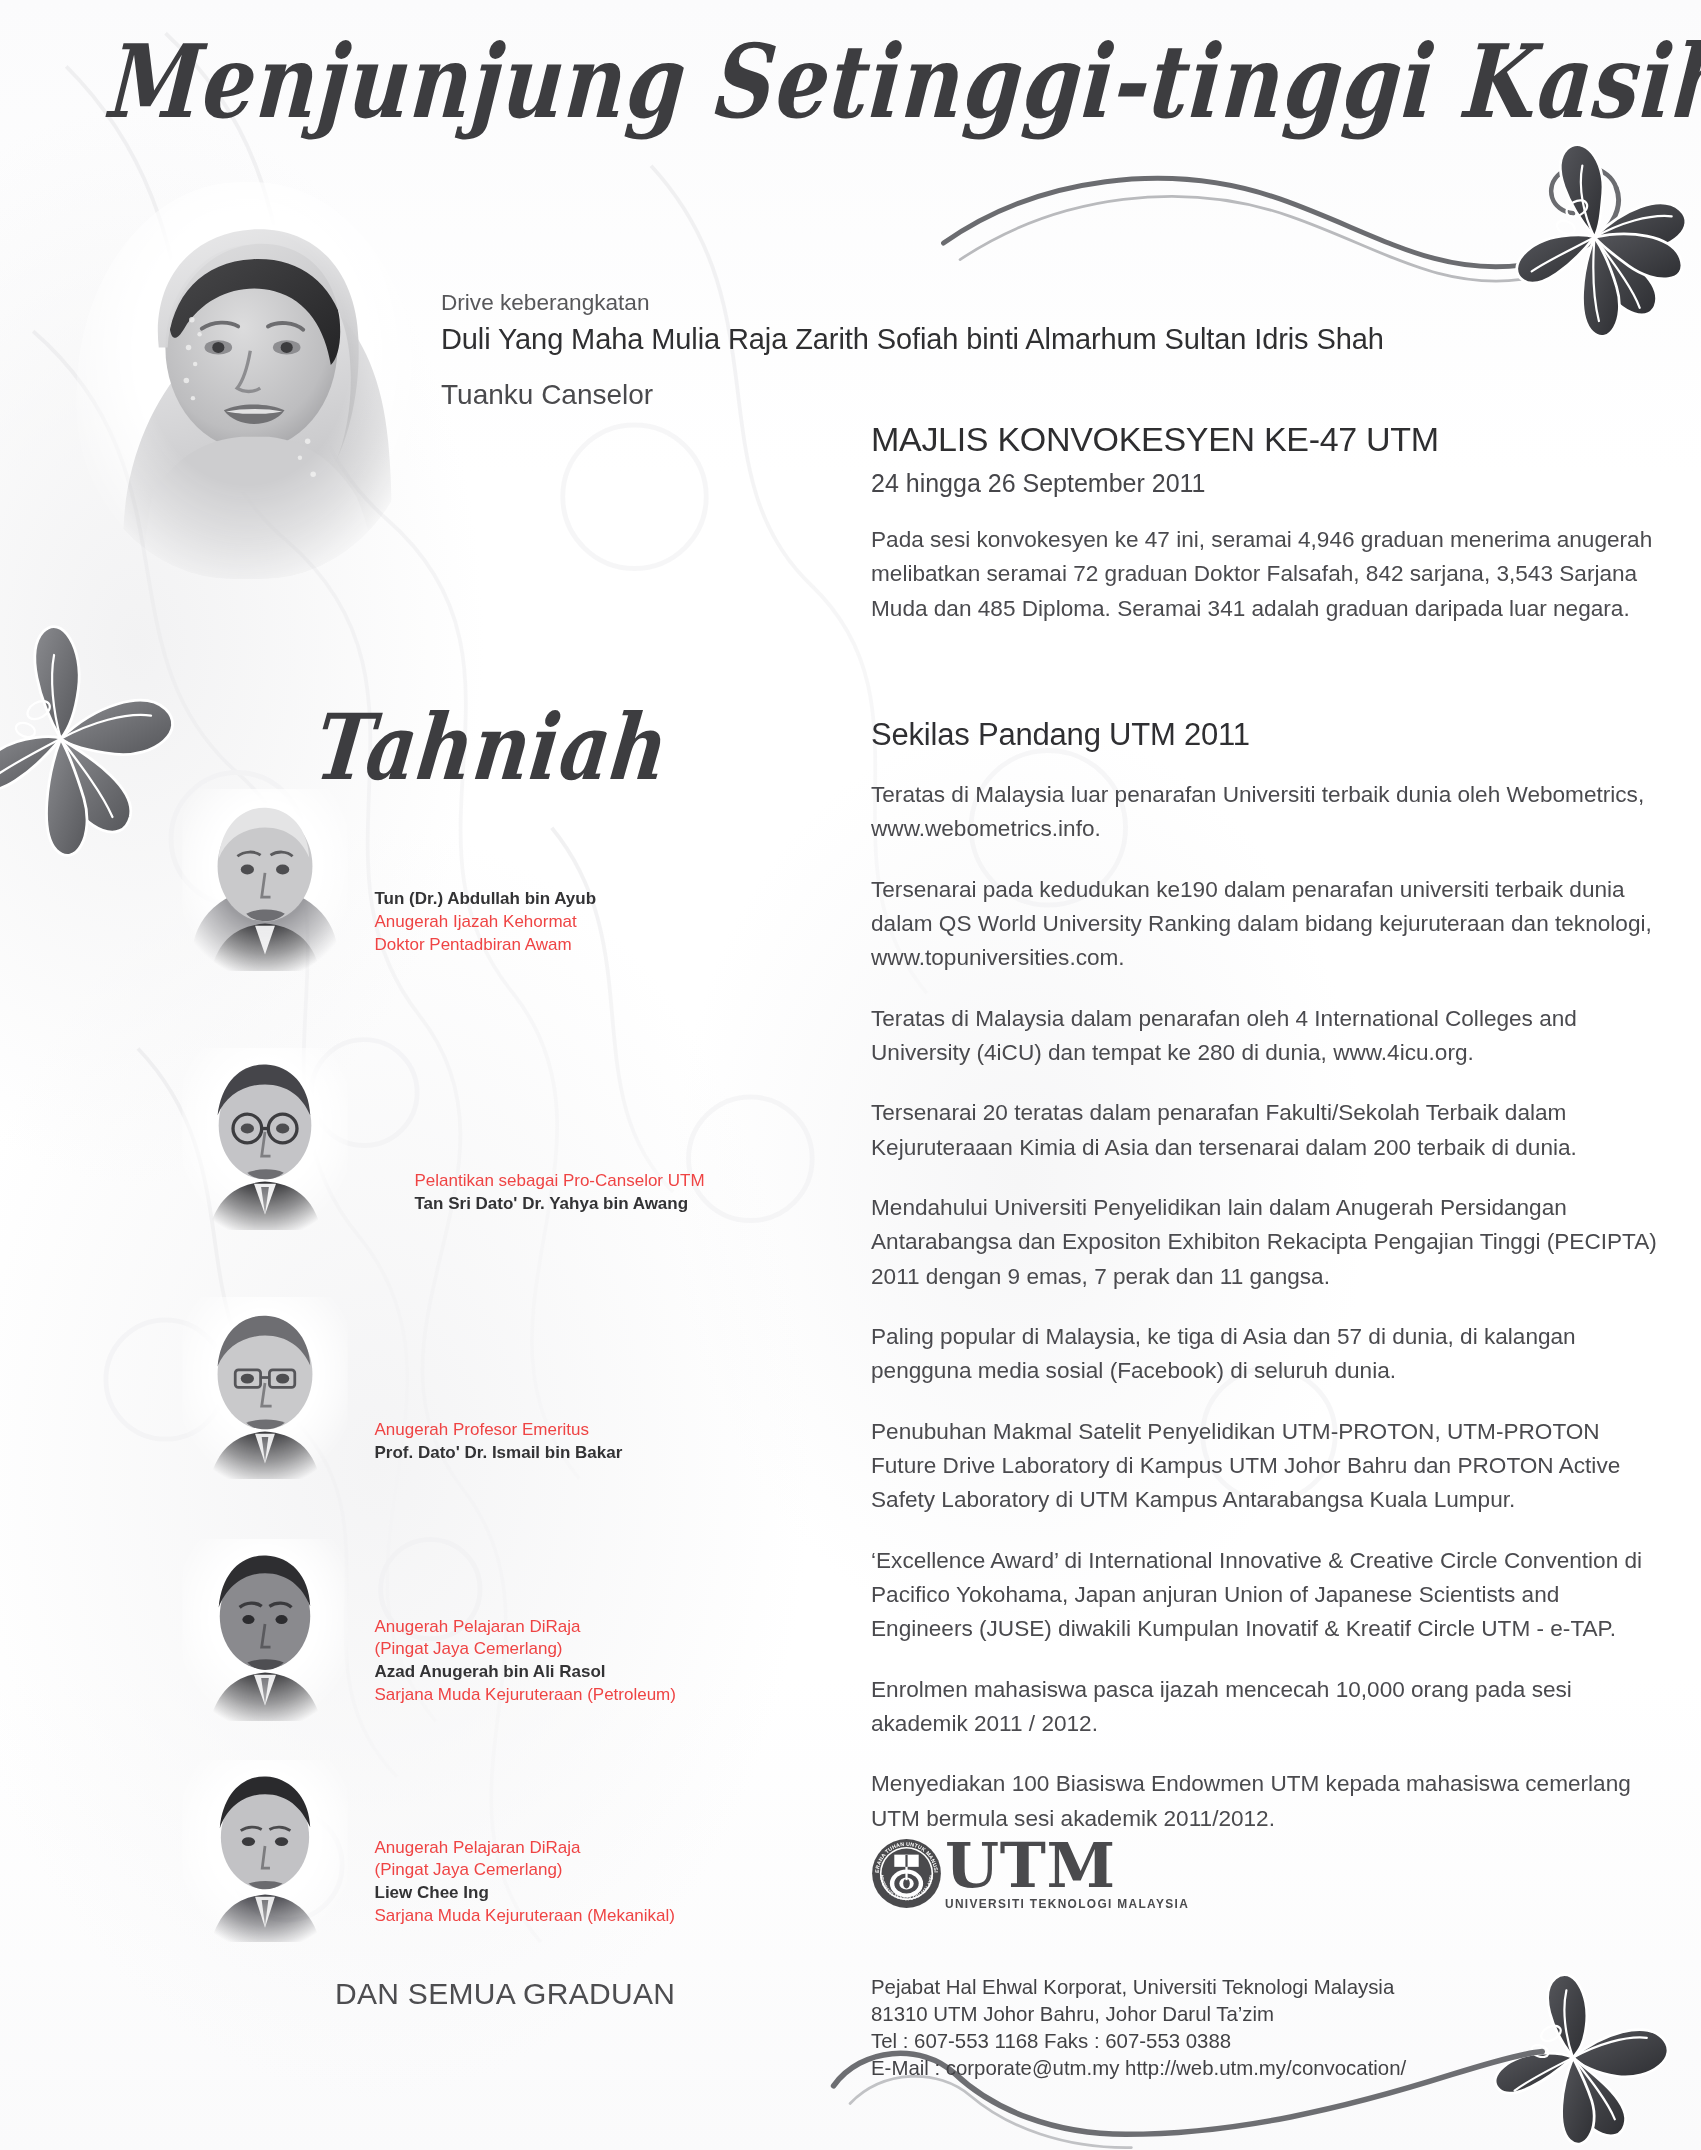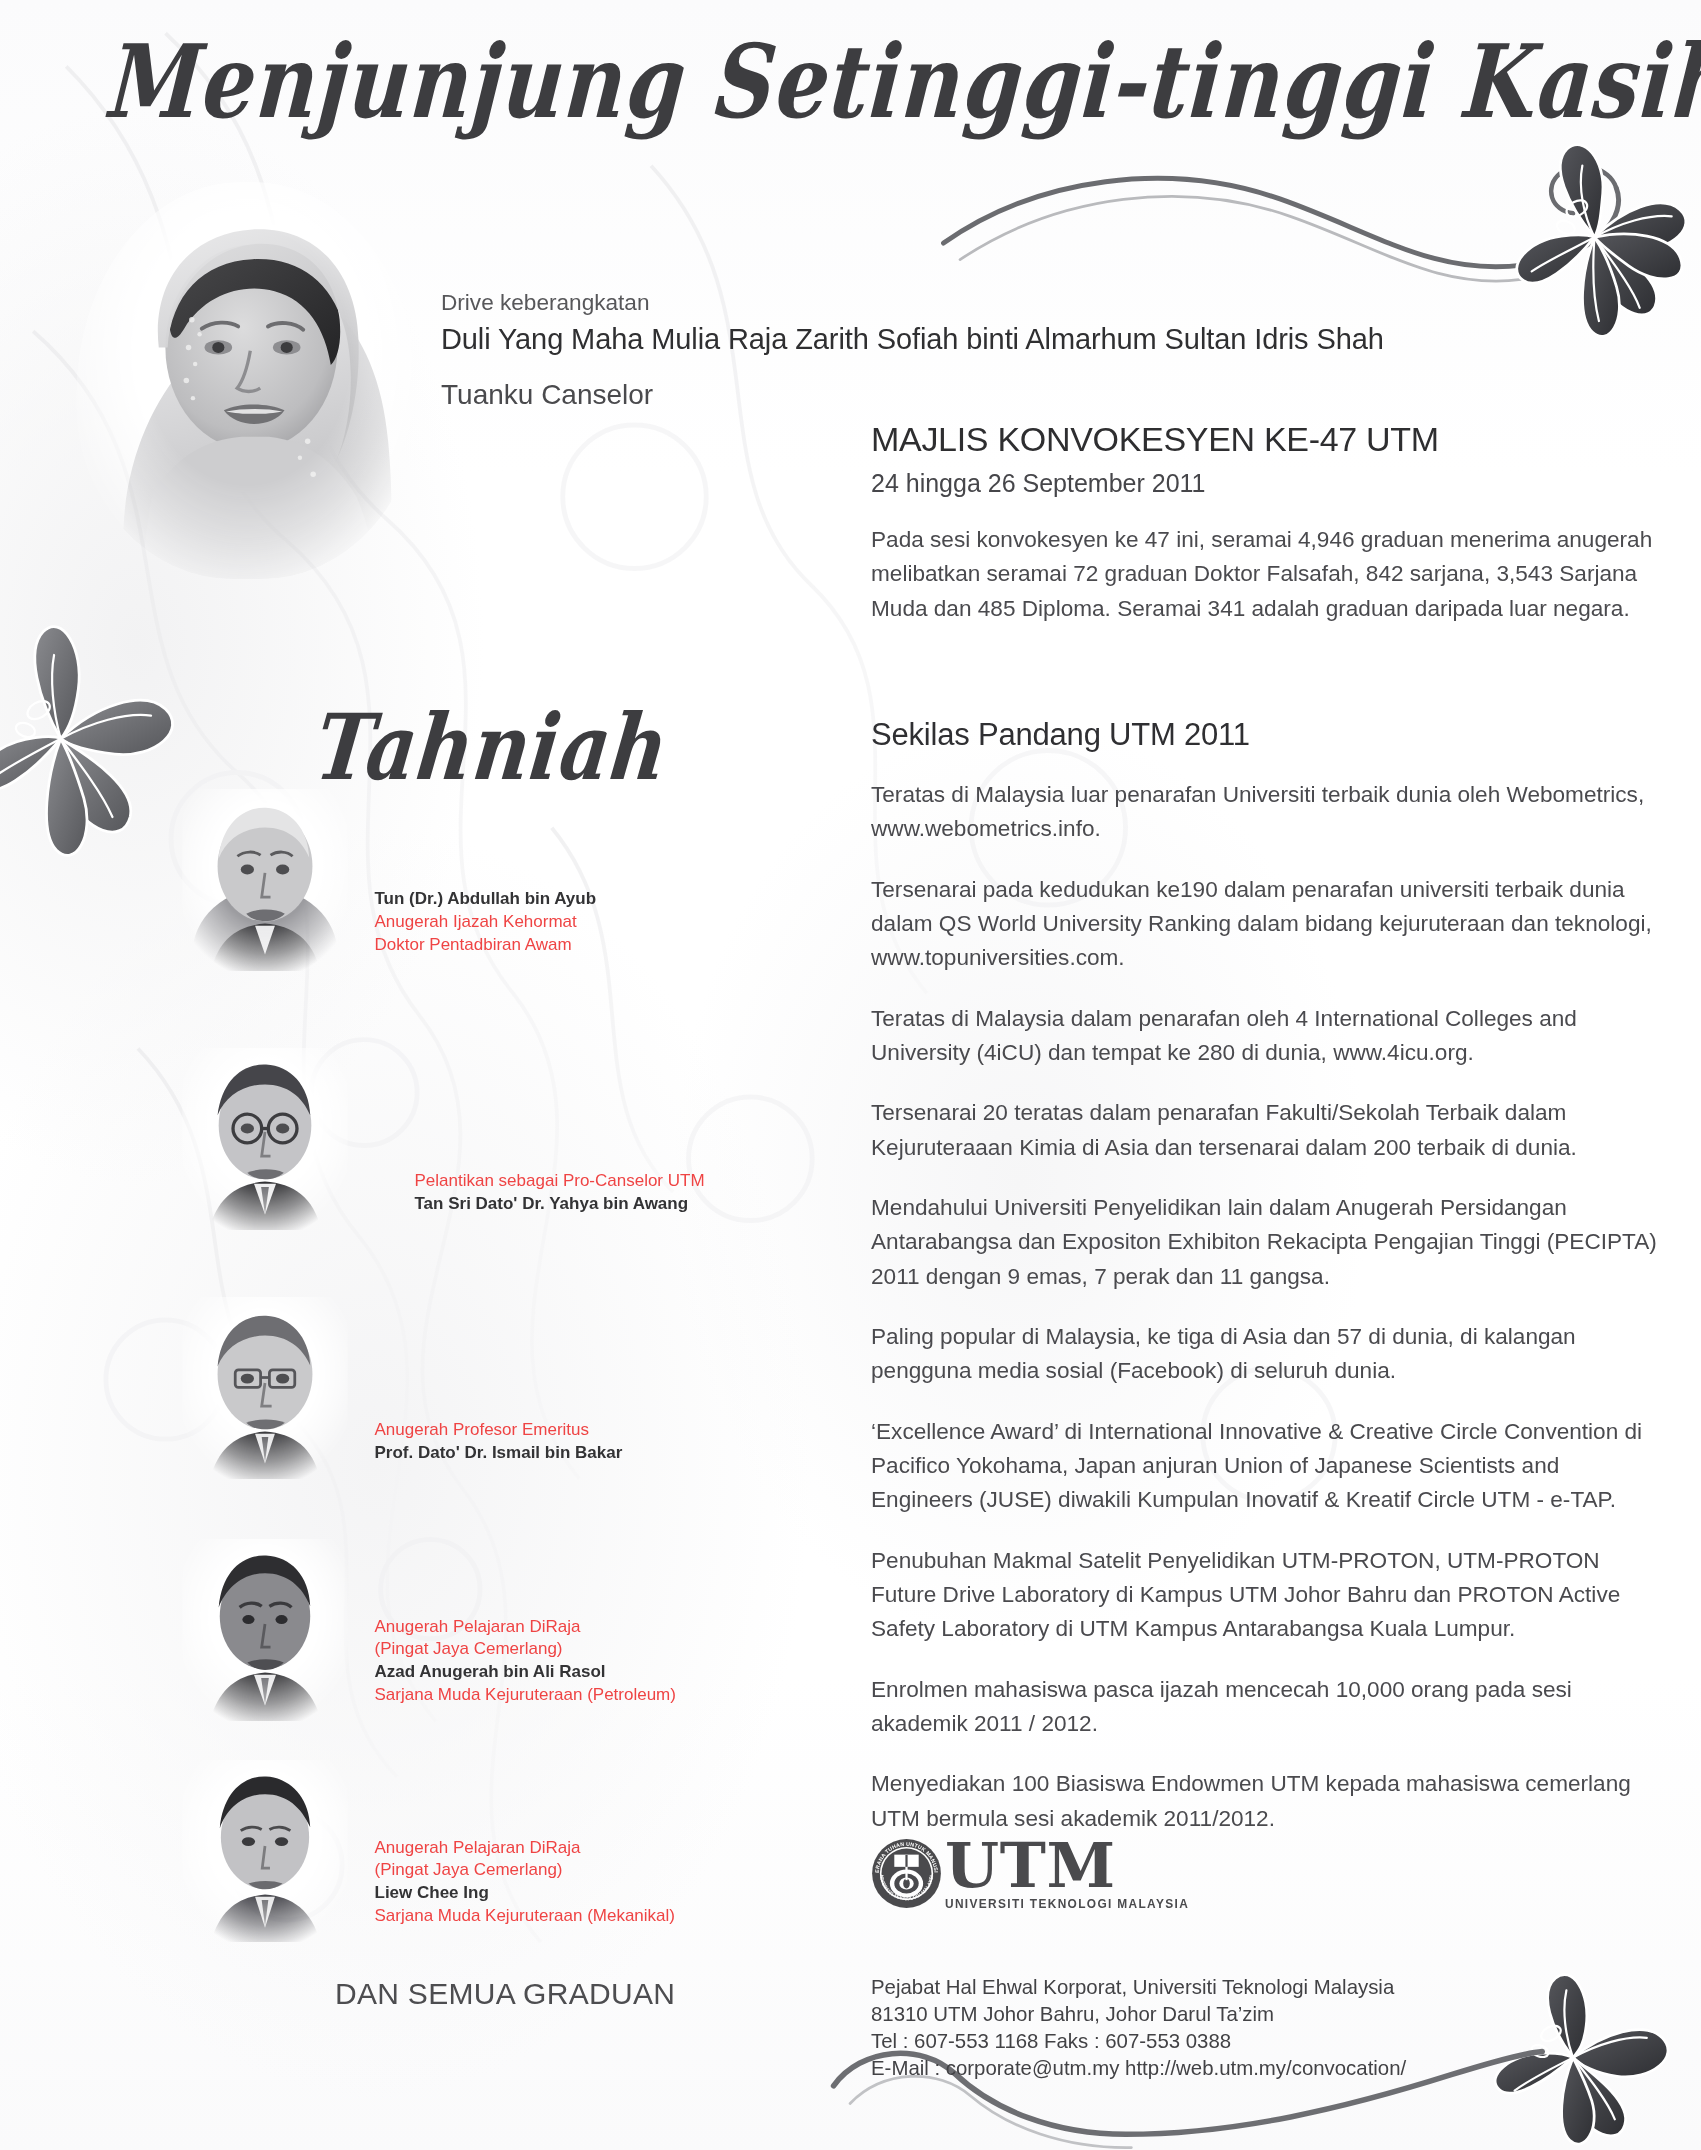--- a/index.html
+++ b/index.html
@@ -278,22 +278,22 @@
 <div class="tahniah">Tahniah</div>
 
 <div class="facts">
   <h2>Sekilas Pandang UTM 2011</h2>
   <p>Teratas di Malaysia  luar penarafan  Universiti  terbaik  dunia oleh Webometrics, www.webometrics.info.</p>
   <p>Tersenarai  pada kedudukan ke190 dalam penarafan universiti terbaik dunia dalam QS World University Ranking dalam bidang kejuruteraan dan teknologi, www.topuniversities.com.</p>
   <p>Teratas di Malaysia dalam penarafan  oleh  4 International Colleges and University (4iCU)  dan tempat ke  280 di dunia, www.4icu.org.</p>
   <p>Tersenarai 20 teratas dalam penarafan  Fakulti/Sekolah Terbaik dalam Kejuruteraaan Kimia di Asia dan tersenarai dalam 200 terbaik di dunia.</p>
   <p>Mendahului Universiti Penyelidikan lain dalam Anugerah Persidangan Antarabangsa dan Expositon Exhibiton Rekacipta Pengajian Tinggi (PECIPTA) 2011 dengan 9 emas, 7 perak dan 11 gangsa.</p>
   <p>Paling popular di Malaysia, ke tiga di Asia dan 57 di dunia, di kalangan pengguna media sosial (Facebook) di seluruh dunia.</p>
+  <p>Penubuhan Makmal Satelit  Penyelidikan UTM-PROTON, UTM-PROTON Future Drive Laboratory di Kampus UTM Johor Bahru dan  PROTON Active Safety Laboratory  di UTM Kampus Antarabangsa Kuala Lumpur.</p>
   <p>‘Excellence Award’ di International Innovative &amp; Creative Circle Convention di Pacifico Yokohama, Japan anjuran Union of Japanese Scientists and Engineers (JUSE) diwakili Kumpulan Inovatif &amp; Kreatif Circle UTM - e-TAP.</p>
-  <p>Penubuhan Makmal Satelit  Penyelidikan UTM-PROTON, UTM-PROTON Future Drive Laboratory di Kampus UTM Johor Bahru dan  PROTON Active Safety Laboratory  di UTM Kampus Antarabangsa Kuala Lumpur.</p>
   <p>Enrolmen mahasiswa pasca ijazah mencecah 10,000 orang pada sesi akademik  2011 / 2012.</p>
   <p>Menyediakan 100 Biasiswa Endowmen UTM kepada mahasiswa cemerlang UTM bermula sesi akademik 2011/2012.</p>
 </div>
 
 <div class="honoree" style="left:182px; top:789px;">
   <div class="ph">
     <svg width="166" height="182" viewBox="0 0 300 330">
       <rect width="300" height="330" fill="#fff"></rect>
       <ellipse cx="150" cy="300" rx="132" ry="120" fill="#9c9ca0"></ellipse>
       <ellipse cx="150" cy="140" rx="86" ry="100" fill="#c9c9cb"></ellipse>

